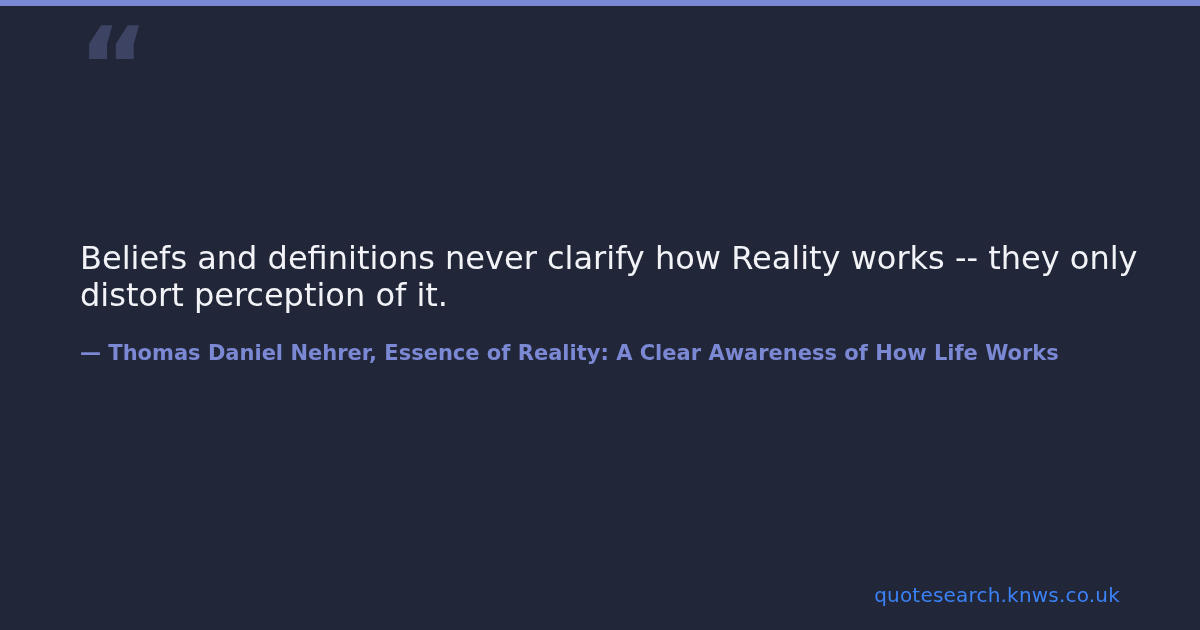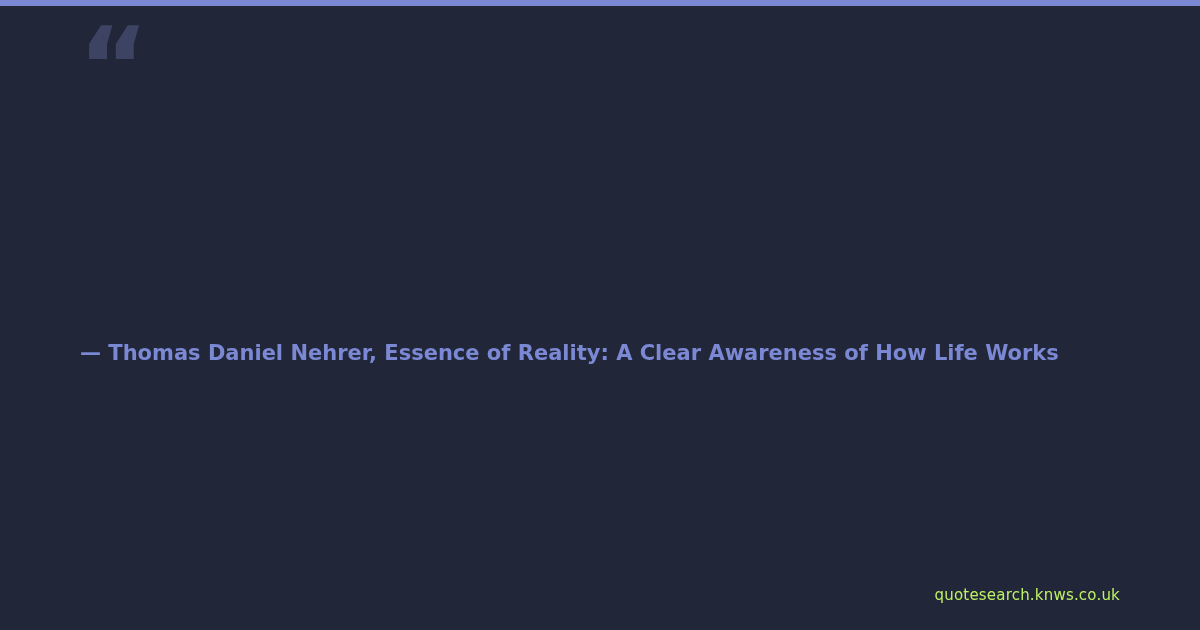--- a/index.html
+++ b/index.html
@@ -77,34 +77,37 @@
     color: #7b88d4;
     white-space: nowrap;
     overflow: hidden;
   }
 
   #site-watermark {
     position: absolute;
     right: 80px;
     bottom: 26px;
     font-family: "DejaVu Sans", "Liberation Sans", sans-serif;
-    font-size: 15px;
+    font-size: 20px;
     font-weight: 400;
     line-height: 18px;
-    color: #bef264;
+    color: #3b82f6;
     letter-spacing: 0.2px;
   }
 </style>
 </head>
 <body>
 
 <div id="quote-card">
 
   <div id="top-accent-bar"></div>
 
   <div id="open-quote-mark">“</div>
 
+  <div id="quote-body">
+    <p id="quote-text">Beliefs and definitions never clarify how Reality works -- they only distort perception of it.</p>
+  </div>
 
   <p id="quote-attribution">— Thomas Daniel Nehrer, Essence of Reality: A Clear Awareness of How Life Works</p>
 
   <div id="site-watermark">quotesearch.knws.co.uk</div>
 
 </div>
 
 </body></html>

